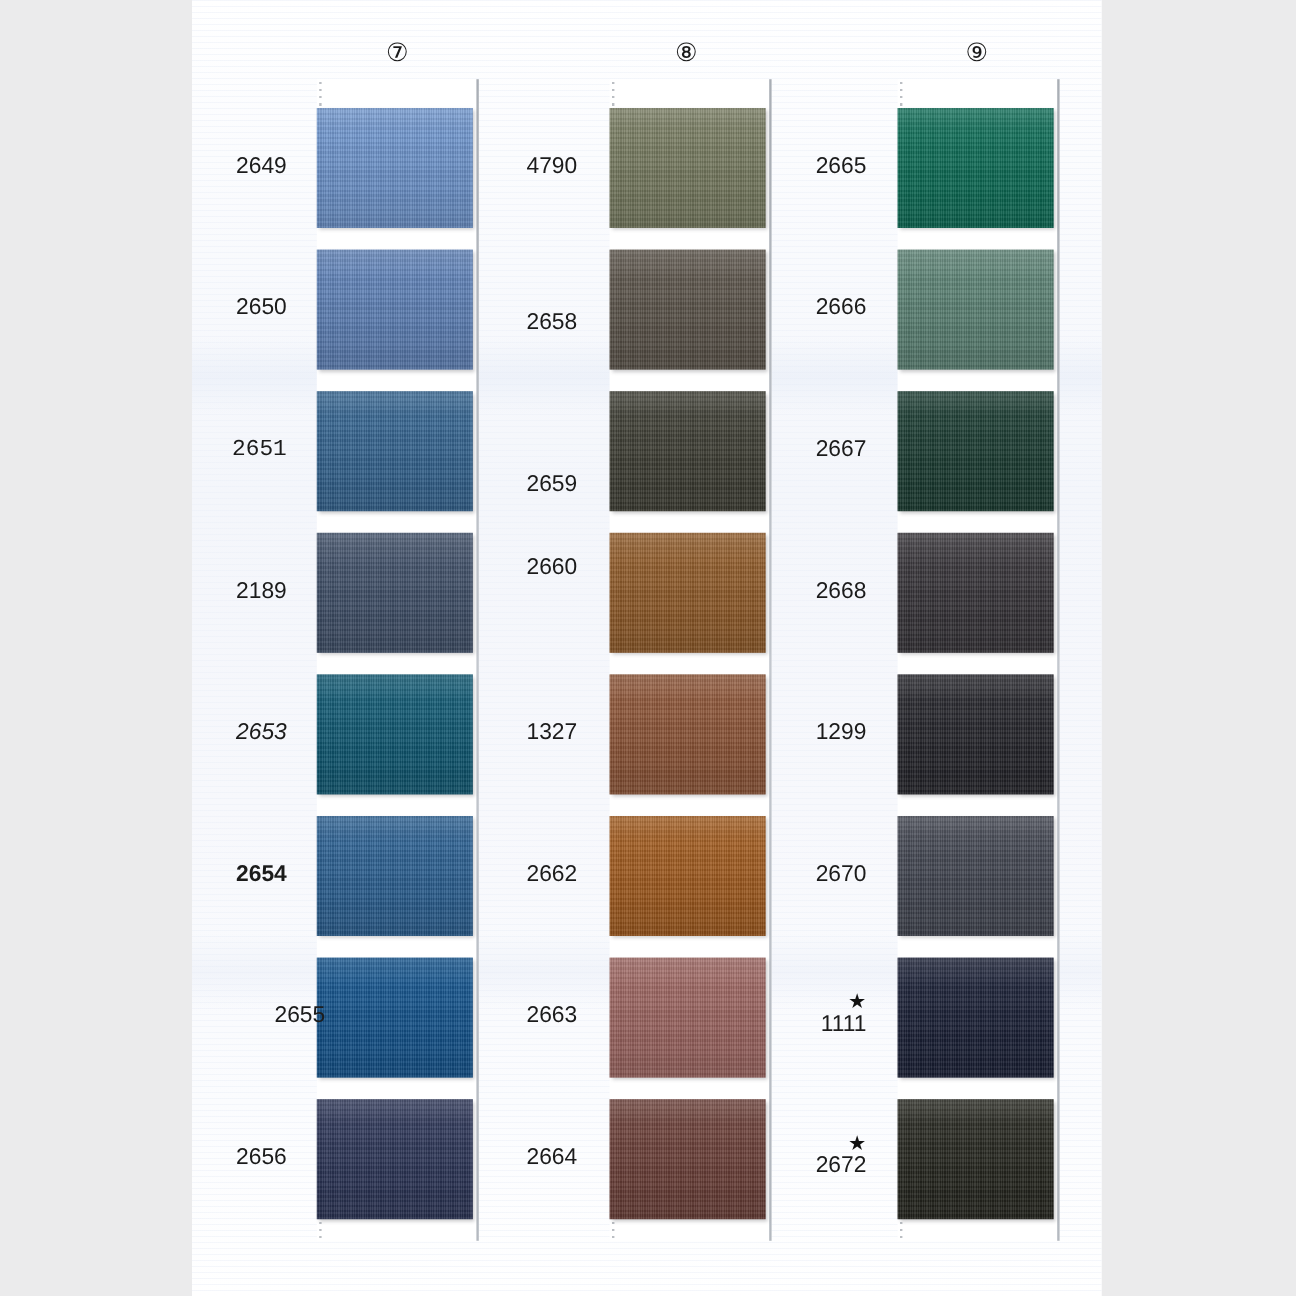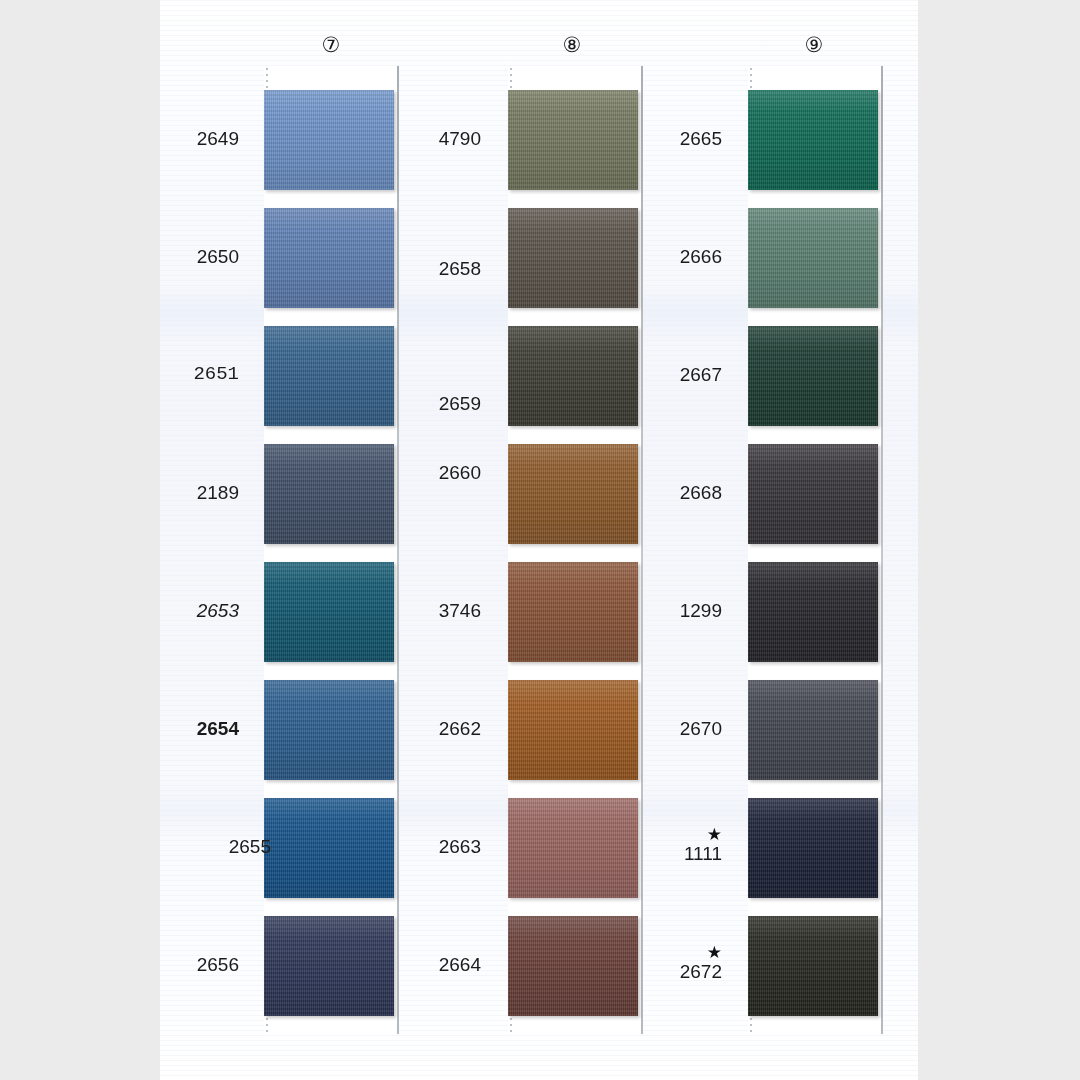--- a/index.html
+++ b/index.html
@@ -178,21 +178,21 @@
       <div class="strip-perf" style="left: 510px; top: 1012px; height: 22px;"></div>
       <div class="swatch" title="2657" style="left: 508px; top: 90px; width: 130px; height: 100px; background: rgb(118, 122, 95);"></div>
       <div class="label" style="left: 0px; width: 481px; top: 129px;"><span>4790</span></div>
       <div class="swatch" title="2658" style="left: 508px; top: 208px; width: 130px; height: 100px; background: rgb(90, 83, 73);"></div>
       <div class="label" style="left: 0px; width: 481px; top: 247px; margin-top: 12px;"><span>2658</span></div>
       <div class="swatch" title="2659" style="left: 508px; top: 326px; width: 130px; height: 100px; background: rgb(61, 61, 51);"></div>
       <div class="label" style="left: 0px; width: 481px; top: 365px; margin-top: 29px;"><span>2659</span></div>
       <div class="swatch" title="2660" style="left: 508px; top: 444px; width: 130px; height: 100px; background: rgb(143, 90, 40);"></div>
       <div class="label" style="left: 0px; width: 481px; top: 463px;"><span>2660</span></div>
       <div class="swatch" title="2661" style="left: 508px; top: 562px; width: 130px; height: 100px; background: rgb(140, 84, 54);"></div>
-      <div class="label" style="left: 0px; width: 481px; top: 601px;"><span>3746</span></div>
+      <div class="label" style="left: 0px; width: 481px; top: 601px;"><span>1327</span></div>
       <div class="swatch" title="2662" style="left: 508px; top: 680px; width: 130px; height: 100px; background: rgb(160, 90, 30);"></div>
       <div class="label" style="left: 0px; width: 481px; top: 719px;"><span>2662</span></div>
       <div class="swatch" title="2663" style="left: 508px; top: 798px; width: 130px; height: 100px; background: rgb(156, 101, 96);"></div>
       <div class="label" style="left: 0px; width: 481px; top: 837px;"><span>2663</span></div>
       <div class="swatch" title="2664" style="left: 508px; top: 916px; width: 130px; height: 100px; background: rgb(107, 63, 56);"></div>
       <div class="label" style="left: 0px; width: 481px; top: 955px;"><span>2664</span></div>
       <div class="col-header" style="left: 814px; top: 34px;">⑨</div>
       <div class="strip" style="left: 748px; width: 135px;"></div>
       <div class="strip-rule" style="left: 881px;"></div>
       <div class="strip-perf" style="left: 750px; top: 68px; height: 22px;"></div>

